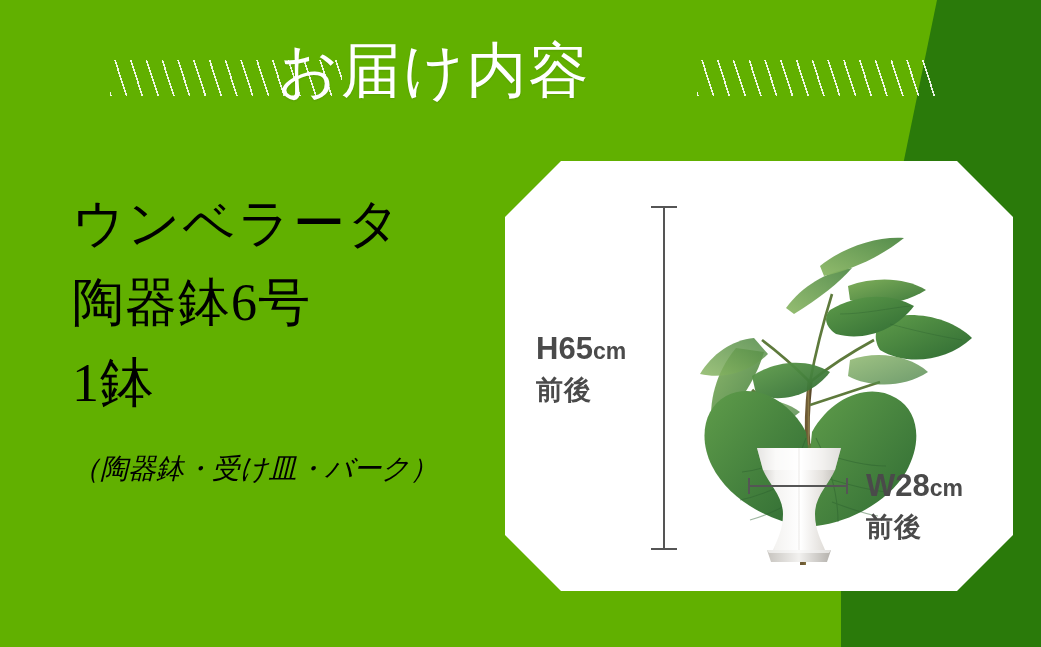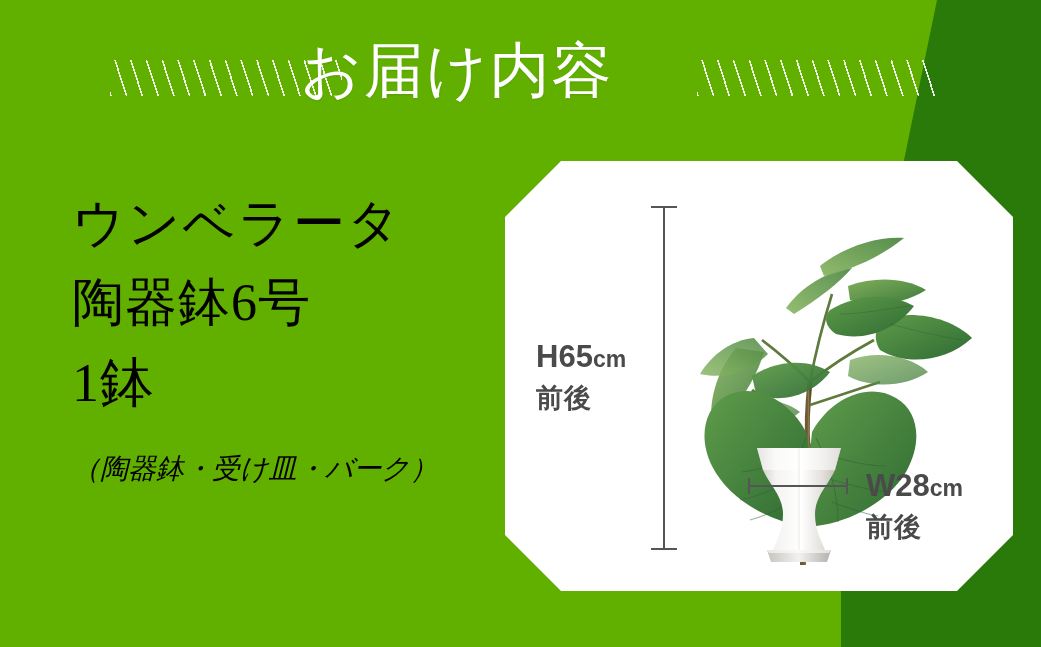--- a/index.html
+++ b/index.html
@@ -24,21 +24,20 @@
   .header{
     position:absolute;left:0;top:0;width:1041px;height:150px;
   }
   .title{
     position:absolute;left:0;top:34px;width:868px;text-align:center;
     color:#ffffff;
     font-family:"Liberation Serif","DejaVu Serif",serif;
     font-size:60px;line-height:74px;font-weight:400;
     letter-spacing:2px;
     text-shadow:0 1px 2px rgba(0,0,0,.10);
-    padding-left:23px;
   }
   .hatch{
     position:absolute;top:60px;height:36px;
     background-image:repeating-linear-gradient(
        72deg,
        rgba(255,255,255,.90) 0px, rgba(255,255,255,.90) 1.6px,
        rgba(255,255,255,0) 1.6px, rgba(255,255,255,0) 15px);
   }
   .hatch-left{left:110px;width:232px;}
   .hatch-right{left:697px;width:238px;}
@@ -62,21 +61,21 @@
   .copy .l2{font-size:52px;line-height:80px;letter-spacing:1px;white-space:nowrap;}
   .copy .l3{font-size:54px;line-height:80px;letter-spacing:1px;white-space:nowrap;}
   .copy .note{font-size:28px;line-height:48px;margin-top:22px;letter-spacing:0px;white-space:nowrap;font-style:italic;}
 
   
   .meas{position:absolute;color:#4a4a4a;font-weight:700;}
   .meas .big{font-size:31px;letter-spacing:0px;}
   .meas .unit{font-size:23px;letter-spacing:0px;}
   .meas .sub{font-size:27px;display:block;margin-top:2px;letter-spacing:1px;}
 
-  #h-label{left:536px;top:340px;line-height:34px;}
+  #h-label{left:536px;top:332px;line-height:34px;}
   #w-label{left:866px;top:469px;line-height:34px;white-space:nowrap;}
 
   
   .v-rule{position:absolute;left:663px;top:206px;width:2px;height:344px;background:#555;}
   .v-cap{position:absolute;width:26px;height:2px;background:#555;left:651px;}
   .v-cap.top{top:206px;}
   .v-cap.bot{top:548px;}
 
   
   .h-rule{position:absolute;left:748px;top:485px;width:100px;height:2px;background:#555;}

